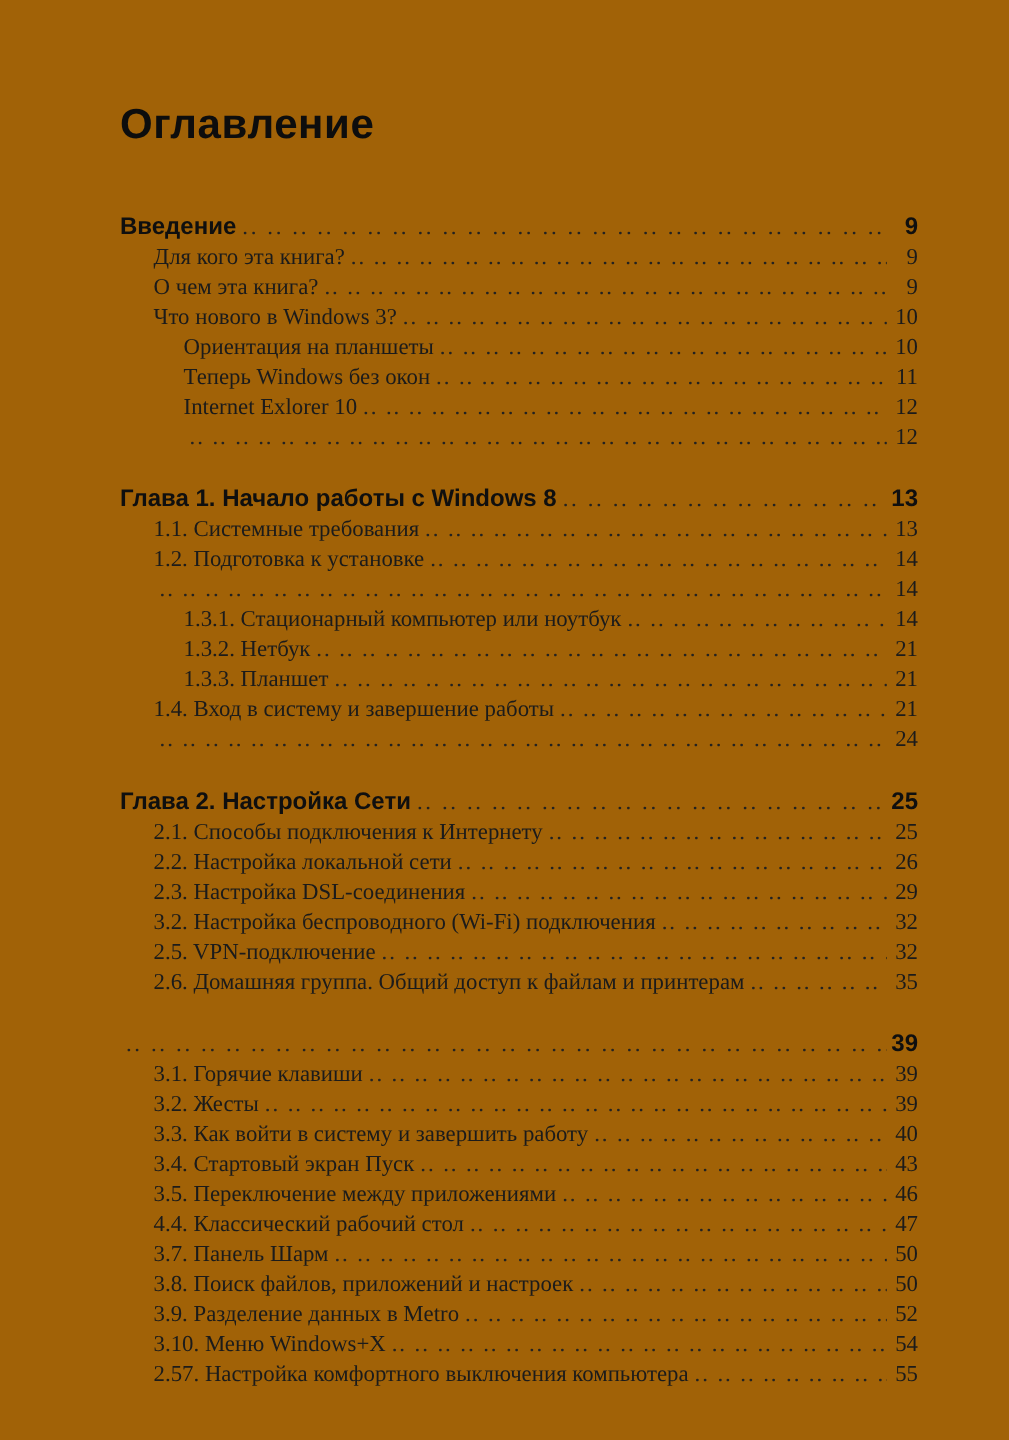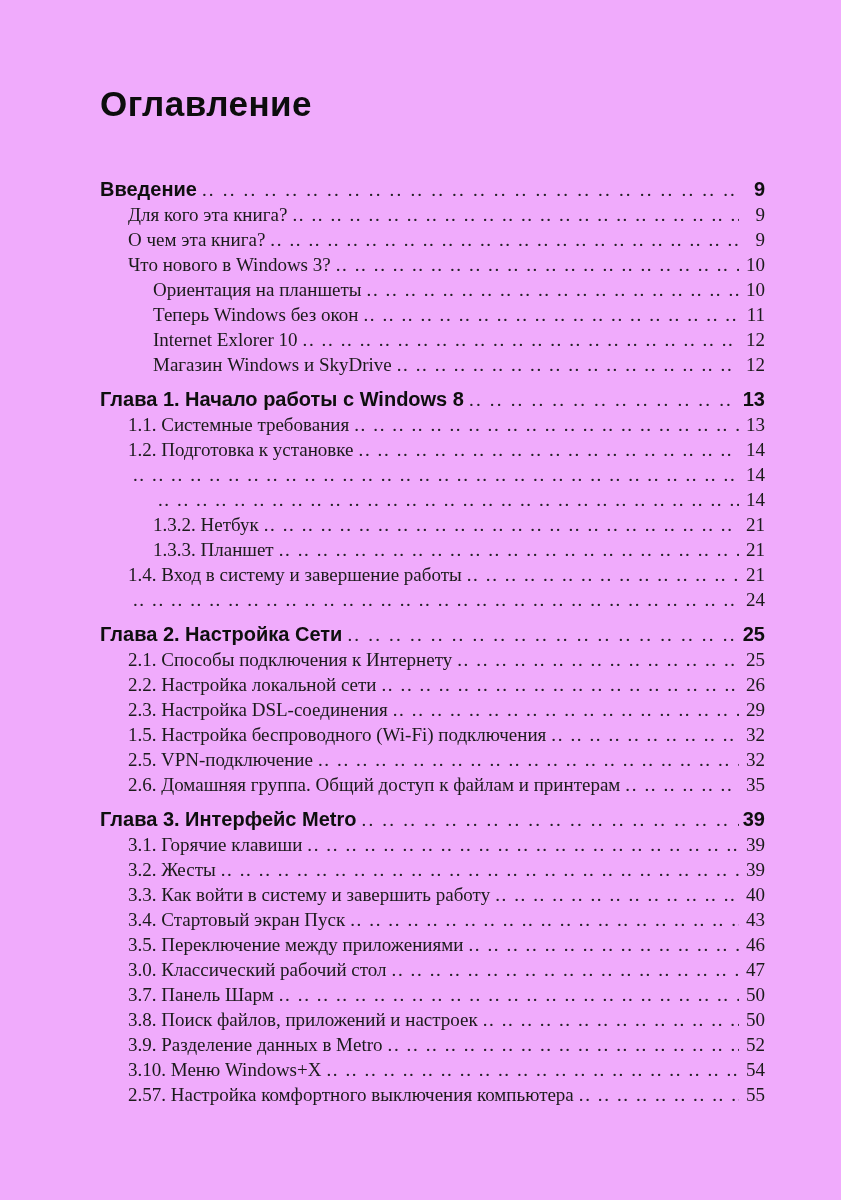--- a/index.html
+++ b/index.html
@@ -11,36 +11,36 @@
     width: 841px;
     height: 1200px;
     overflow: hidden;
     color: #161616;
   }
   .page {
     box-sizing: border-box;
     width: 841px;
     height: 1200px;
     padding: 86px 76px 0 100px;
-    background: #f0abfc;
+    background: #a16207;
   }
   .page-title {
     font-family: "Liberation Sans", "DejaVu Sans", sans-serif;
     font-weight: 700;
     font-size: 35px;
     line-height: 1;
     letter-spacing: 0.5px;
     color: #0d0d0d;
     margin: 0 0 56px 0;
   }
   .toc {
     width: 665px;
   }
   .toc-section + .toc-section {
-    margin-top: 10px;
+    margin-top: 27px;
   }
   .toc-row {
     display: flex;
     align-items: flex-end;
     height: 25px;
     line-height: 25px;
     white-space: nowrap;
   }
   .toc-row.heading {
     font-family: "Liberation Sans", "DejaVu Sans", sans-serif;
@@ -120,21 +120,20 @@
           <span class="lab">Теперь Windows без окон</span>
           <span class="dots" aria-hidden="true">.. .. .. .. .. .. .. .. .. .. .. .. .. .. .. .. .. .. .. .. .. .. .. .. .. .. .. .. .. .. .. .. .. .. .. .. .. .. .. .. .. .. .. .. .. .. .. .. .. .. .. .. .. .. .. .. .. .. .. .. .. .. .. .. .. .. .. .. .. .. </span>
           <span class="pg">11</span>
         </div>
         <div class="toc-row item lvl2">
           <span class="lab">Internet Exlorer 10</span>
           <span class="dots" aria-hidden="true">.. .. .. .. .. .. .. .. .. .. .. .. .. .. .. .. .. .. .. .. .. .. .. .. .. .. .. .. .. .. .. .. .. .. .. .. .. .. .. .. .. .. .. .. .. .. .. .. .. .. .. .. .. .. .. .. .. .. .. .. .. .. .. .. .. .. .. .. .. .. </span>
           <span class="pg">12</span>
         </div>
         <div class="toc-row item lvl2">
-          <span class="lab">Магазин Windows и SkyDrive</span>
           <span class="dots" aria-hidden="true">.. .. .. .. .. .. .. .. .. .. .. .. .. .. .. .. .. .. .. .. .. .. .. .. .. .. .. .. .. .. .. .. .. .. .. .. .. .. .. .. .. .. .. .. .. .. .. .. .. .. .. .. .. .. .. .. .. .. .. .. .. .. .. .. .. .. .. .. .. .. </span>
           <span class="pg">12</span>
         </div>
       </section>
       <section class="toc-section">
         <div class="toc-row heading">
           <span class="lab">Глава 1. Начало работы с Windows 8</span>
           <span class="dots" aria-hidden="true">.. .. .. .. .. .. .. .. .. .. .. .. .. .. .. .. .. .. .. .. .. .. .. .. .. .. .. .. .. .. .. .. .. .. .. .. .. .. .. .. .. .. .. .. .. .. .. .. .. .. .. .. .. .. .. .. .. .. .. .. .. .. .. .. .. .. .. .. .. .. </span>
           <span class="pg">13</span>
         </div>
@@ -146,20 +145,21 @@
         <div class="toc-row item lvl1">
           <span class="lab">1.2. Подготовка к установке</span>
           <span class="dots" aria-hidden="true">.. .. .. .. .. .. .. .. .. .. .. .. .. .. .. .. .. .. .. .. .. .. .. .. .. .. .. .. .. .. .. .. .. .. .. .. .. .. .. .. .. .. .. .. .. .. .. .. .. .. .. .. .. .. .. .. .. .. .. .. .. .. .. .. .. .. .. .. .. .. </span>
           <span class="pg">14</span>
         </div>
         <div class="toc-row item lvl1">
           <span class="dots" aria-hidden="true">.. .. .. .. .. .. .. .. .. .. .. .. .. .. .. .. .. .. .. .. .. .. .. .. .. .. .. .. .. .. .. .. .. .. .. .. .. .. .. .. .. .. .. .. .. .. .. .. .. .. .. .. .. .. .. .. .. .. .. .. .. .. .. .. .. .. .. .. .. .. </span>
           <span class="pg">14</span>
         </div>
         <div class="toc-row item lvl2">
+          <span class="lab">1.3.1. Стационарный компьютер или ноутбук</span>
           <span class="dots" aria-hidden="true">.. .. .. .. .. .. .. .. .. .. .. .. .. .. .. .. .. .. .. .. .. .. .. .. .. .. .. .. .. .. .. .. .. .. .. .. .. .. .. .. .. .. .. .. .. .. .. .. .. .. .. .. .. .. .. .. .. .. .. .. .. .. .. .. .. .. .. .. .. .. </span>
           <span class="pg">14</span>
         </div>
         <div class="toc-row item lvl2">
           <span class="lab">1.3.2. Нетбук</span>
           <span class="dots" aria-hidden="true">.. .. .. .. .. .. .. .. .. .. .. .. .. .. .. .. .. .. .. .. .. .. .. .. .. .. .. .. .. .. .. .. .. .. .. .. .. .. .. .. .. .. .. .. .. .. .. .. .. .. .. .. .. .. .. .. .. .. .. .. .. .. .. .. .. .. .. .. .. .. </span>
           <span class="pg">21</span>
         </div>
         <div class="toc-row item lvl2">
           <span class="lab">1.3.3. Планшет</span>
@@ -191,38 +191,37 @@
           <span class="lab">2.2. Настройка локальной сети</span>
           <span class="dots" aria-hidden="true">.. .. .. .. .. .. .. .. .. .. .. .. .. .. .. .. .. .. .. .. .. .. .. .. .. .. .. .. .. .. .. .. .. .. .. .. .. .. .. .. .. .. .. .. .. .. .. .. .. .. .. .. .. .. .. .. .. .. .. .. .. .. .. .. .. .. .. .. .. .. </span>
           <span class="pg">26</span>
         </div>
         <div class="toc-row item lvl1">
           <span class="lab">2.3. Настройка DSL-соединения</span>
           <span class="dots" aria-hidden="true">.. .. .. .. .. .. .. .. .. .. .. .. .. .. .. .. .. .. .. .. .. .. .. .. .. .. .. .. .. .. .. .. .. .. .. .. .. .. .. .. .. .. .. .. .. .. .. .. .. .. .. .. .. .. .. .. .. .. .. .. .. .. .. .. .. .. .. .. .. .. </span>
           <span class="pg">29</span>
         </div>
         <div class="toc-row item lvl1">
-          <span class="lab">1.5. Настройка беспроводного (Wi-Fi) подключения</span>
+          <span class="lab">3.2. Настройка беспроводного (Wi-Fi) подключения</span>
           <span class="dots" aria-hidden="true">.. .. .. .. .. .. .. .. .. .. .. .. .. .. .. .. .. .. .. .. .. .. .. .. .. .. .. .. .. .. .. .. .. .. .. .. .. .. .. .. .. .. .. .. .. .. .. .. .. .. .. .. .. .. .. .. .. .. .. .. .. .. .. .. .. .. .. .. .. .. </span>
           <span class="pg">32</span>
         </div>
         <div class="toc-row item lvl1">
           <span class="lab">2.5. VPN-подключение</span>
           <span class="dots" aria-hidden="true">.. .. .. .. .. .. .. .. .. .. .. .. .. .. .. .. .. .. .. .. .. .. .. .. .. .. .. .. .. .. .. .. .. .. .. .. .. .. .. .. .. .. .. .. .. .. .. .. .. .. .. .. .. .. .. .. .. .. .. .. .. .. .. .. .. .. .. .. .. .. </span>
           <span class="pg">32</span>
         </div>
         <div class="toc-row item lvl1">
           <span class="lab">2.6. Домашняя группа. Общий доступ к файлам и принтерам</span>
           <span class="dots" aria-hidden="true">.. .. .. .. .. .. .. .. .. .. .. .. .. .. .. .. .. .. .. .. .. .. .. .. .. .. .. .. .. .. .. .. .. .. .. .. .. .. .. .. .. .. .. .. .. .. .. .. .. .. .. .. .. .. .. .. .. .. .. .. .. .. .. .. .. .. .. .. .. .. </span>
           <span class="pg">35</span>
         </div>
       </section>
       <section class="toc-section">
         <div class="toc-row heading">
-          <span class="lab">Глава 3. Интерфейс Metro</span>
           <span class="dots" aria-hidden="true">.. .. .. .. .. .. .. .. .. .. .. .. .. .. .. .. .. .. .. .. .. .. .. .. .. .. .. .. .. .. .. .. .. .. .. .. .. .. .. .. .. .. .. .. .. .. .. .. .. .. .. .. .. .. .. .. .. .. .. .. .. .. .. .. .. .. .. .. .. .. </span>
           <span class="pg">39</span>
         </div>
         <div class="toc-row item lvl1">
           <span class="lab">3.1. Горячие клавиши</span>
           <span class="dots" aria-hidden="true">.. .. .. .. .. .. .. .. .. .. .. .. .. .. .. .. .. .. .. .. .. .. .. .. .. .. .. .. .. .. .. .. .. .. .. .. .. .. .. .. .. .. .. .. .. .. .. .. .. .. .. .. .. .. .. .. .. .. .. .. .. .. .. .. .. .. .. .. .. .. </span>
           <span class="pg">39</span>
         </div>
         <div class="toc-row item lvl1">
           <span class="lab">3.2. Жесты</span>
@@ -238,21 +237,21 @@
           <span class="lab">3.4. Стартовый экран Пуск</span>
           <span class="dots" aria-hidden="true">.. .. .. .. .. .. .. .. .. .. .. .. .. .. .. .. .. .. .. .. .. .. .. .. .. .. .. .. .. .. .. .. .. .. .. .. .. .. .. .. .. .. .. .. .. .. .. .. .. .. .. .. .. .. .. .. .. .. .. .. .. .. .. .. .. .. .. .. .. .. </span>
           <span class="pg">43</span>
         </div>
         <div class="toc-row item lvl1">
           <span class="lab">3.5. Переключение между приложениями</span>
           <span class="dots" aria-hidden="true">.. .. .. .. .. .. .. .. .. .. .. .. .. .. .. .. .. .. .. .. .. .. .. .. .. .. .. .. .. .. .. .. .. .. .. .. .. .. .. .. .. .. .. .. .. .. .. .. .. .. .. .. .. .. .. .. .. .. .. .. .. .. .. .. .. .. .. .. .. .. </span>
           <span class="pg">46</span>
         </div>
         <div class="toc-row item lvl1">
-          <span class="lab">3.0. Классический рабочий стол</span>
+          <span class="lab">4.4. Классический рабочий стол</span>
           <span class="dots" aria-hidden="true">.. .. .. .. .. .. .. .. .. .. .. .. .. .. .. .. .. .. .. .. .. .. .. .. .. .. .. .. .. .. .. .. .. .. .. .. .. .. .. .. .. .. .. .. .. .. .. .. .. .. .. .. .. .. .. .. .. .. .. .. .. .. .. .. .. .. .. .. .. .. </span>
           <span class="pg">47</span>
         </div>
         <div class="toc-row item lvl1">
           <span class="lab">3.7. Панель Шарм</span>
           <span class="dots" aria-hidden="true">.. .. .. .. .. .. .. .. .. .. .. .. .. .. .. .. .. .. .. .. .. .. .. .. .. .. .. .. .. .. .. .. .. .. .. .. .. .. .. .. .. .. .. .. .. .. .. .. .. .. .. .. .. .. .. .. .. .. .. .. .. .. .. .. .. .. .. .. .. .. </span>
           <span class="pg">50</span>
         </div>
         <div class="toc-row item lvl1">
           <span class="lab">3.8. Поиск файлов, приложений и настроек</span>

